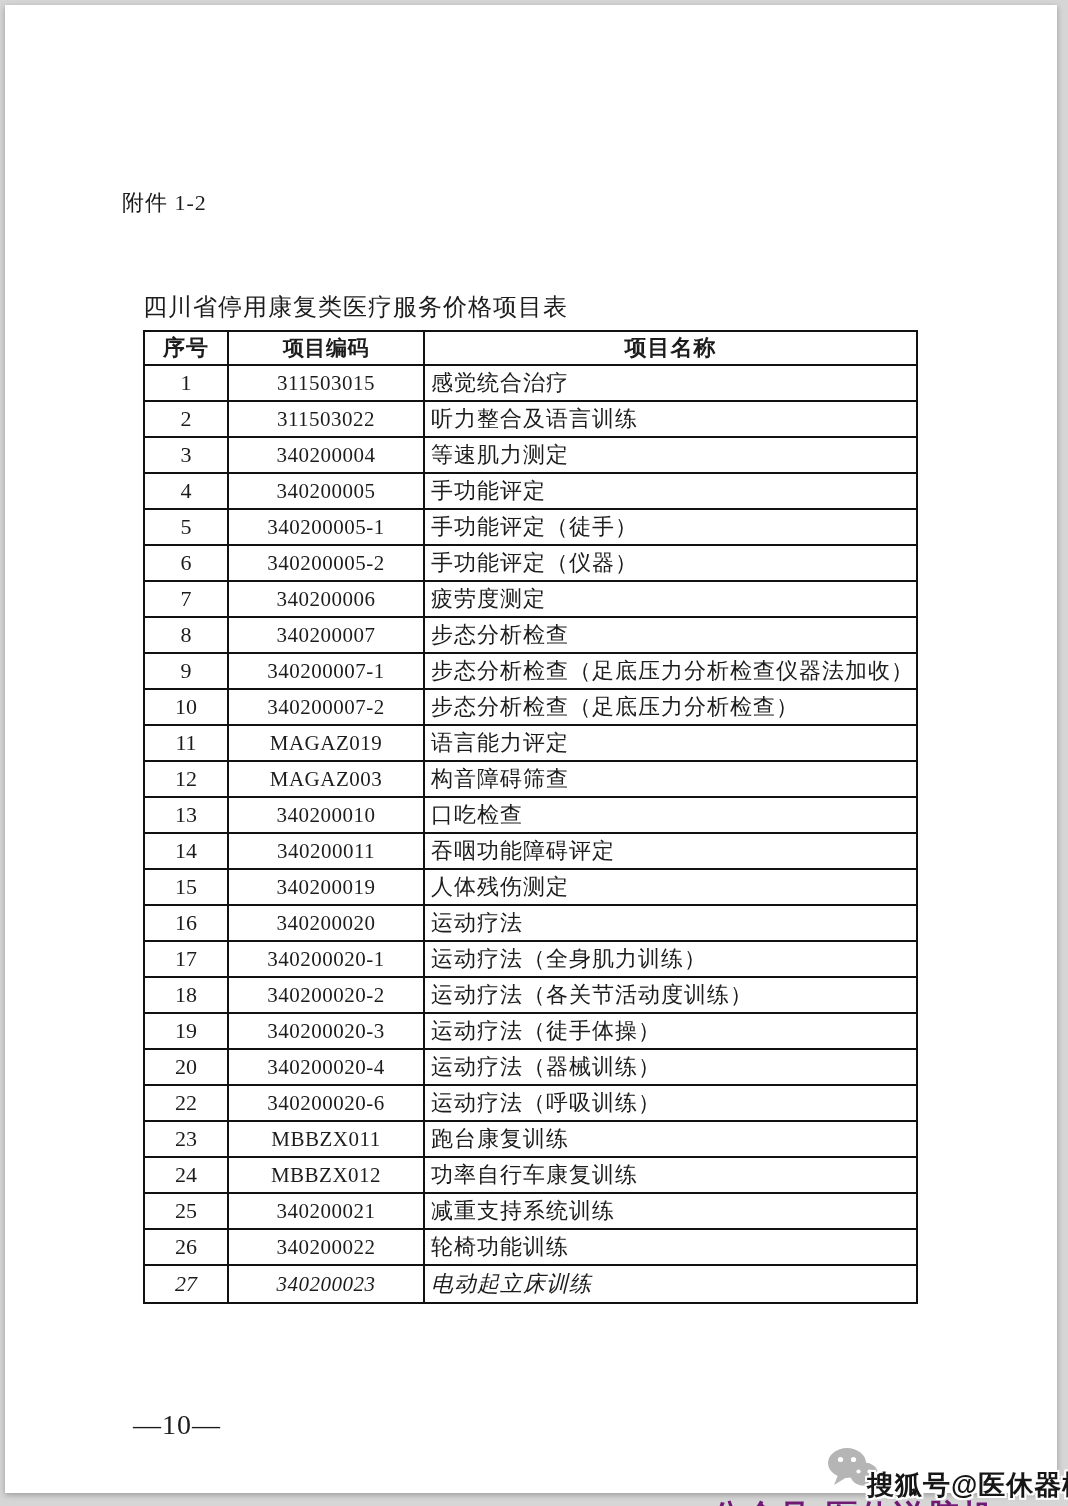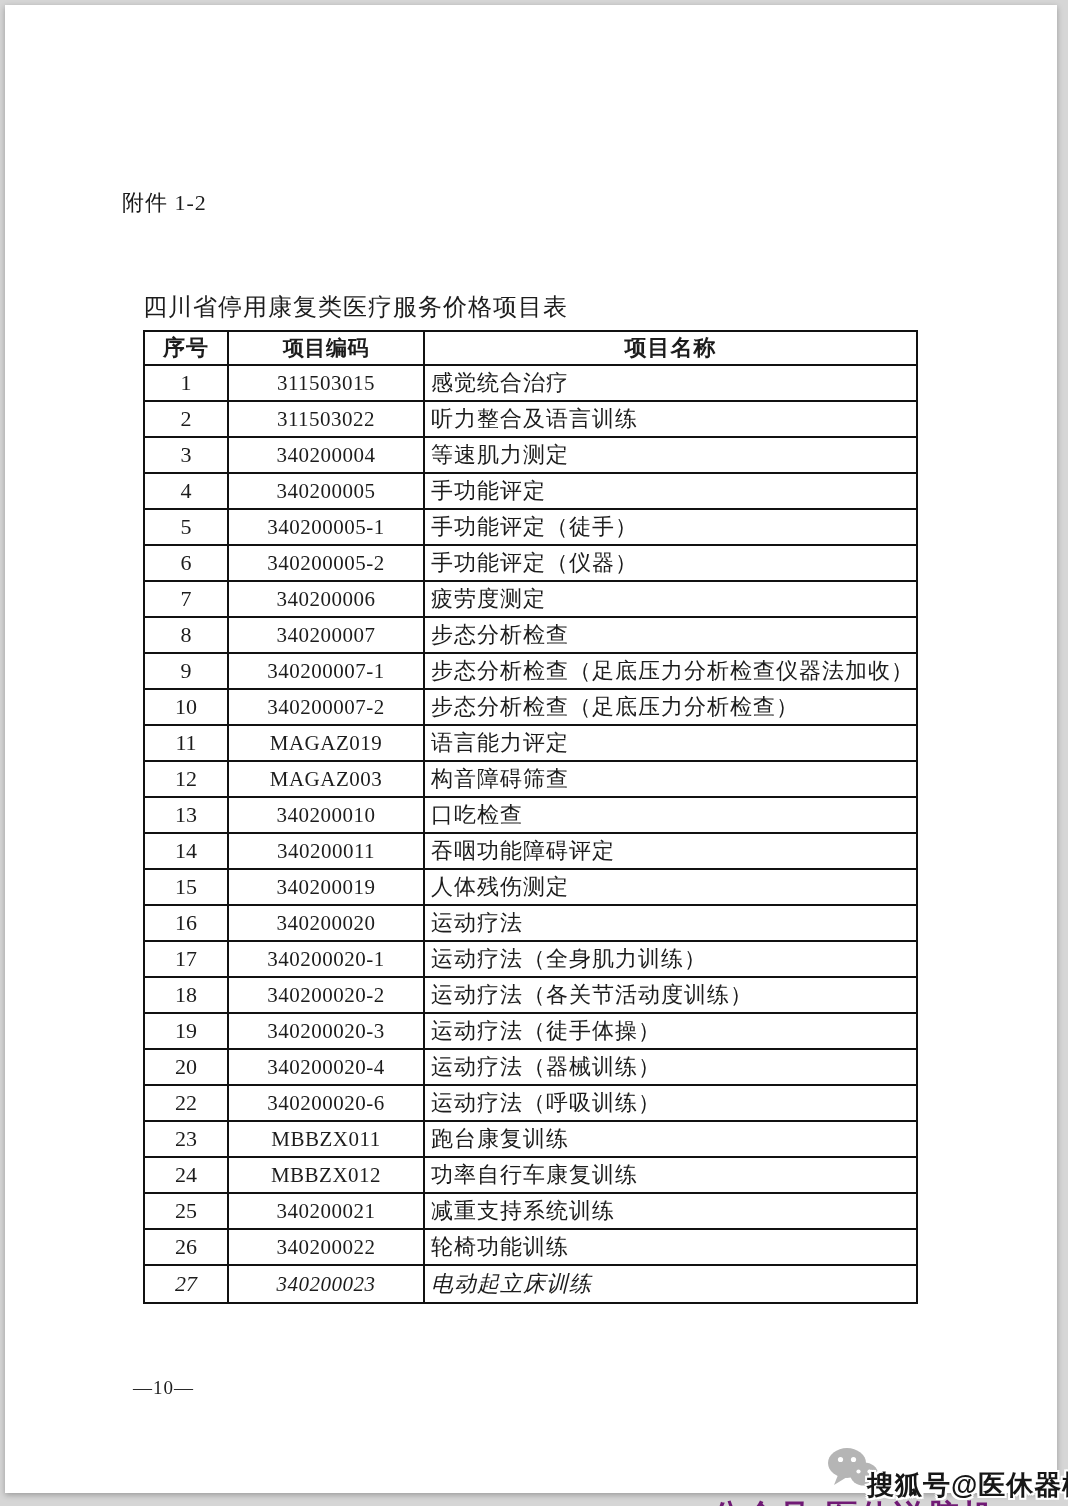--- a/index.html
+++ b/index.html
@@ -70,22 +70,22 @@
   .trow:last-child .cell { border-bottom: none; font-style: italic; }
   .th {
     font-weight: bold;
     font-size: 22px;
     font-family: "Liberation Sans", "DejaVu Sans", sans-serif;
     letter-spacing: 1px;
   }
   .th.c3 { justify-content: center; padding-left: 0; }
   .pagenum {
     position: absolute;
-    left: 128px; top: 1372px;
-    font-size: 19px;
+    left: 128px; top: 1404px;
+    font-size: 28px;
     letter-spacing: 1px;
   }
   .wm-wechat {
     position: absolute;
     left: 706px; top: 1442px;
     display: flex;
     align-items: center;
     gap: 6px;
     color: #701a75;
     font-family: "Liberation Sans", "DejaVu Sans", sans-serif;

